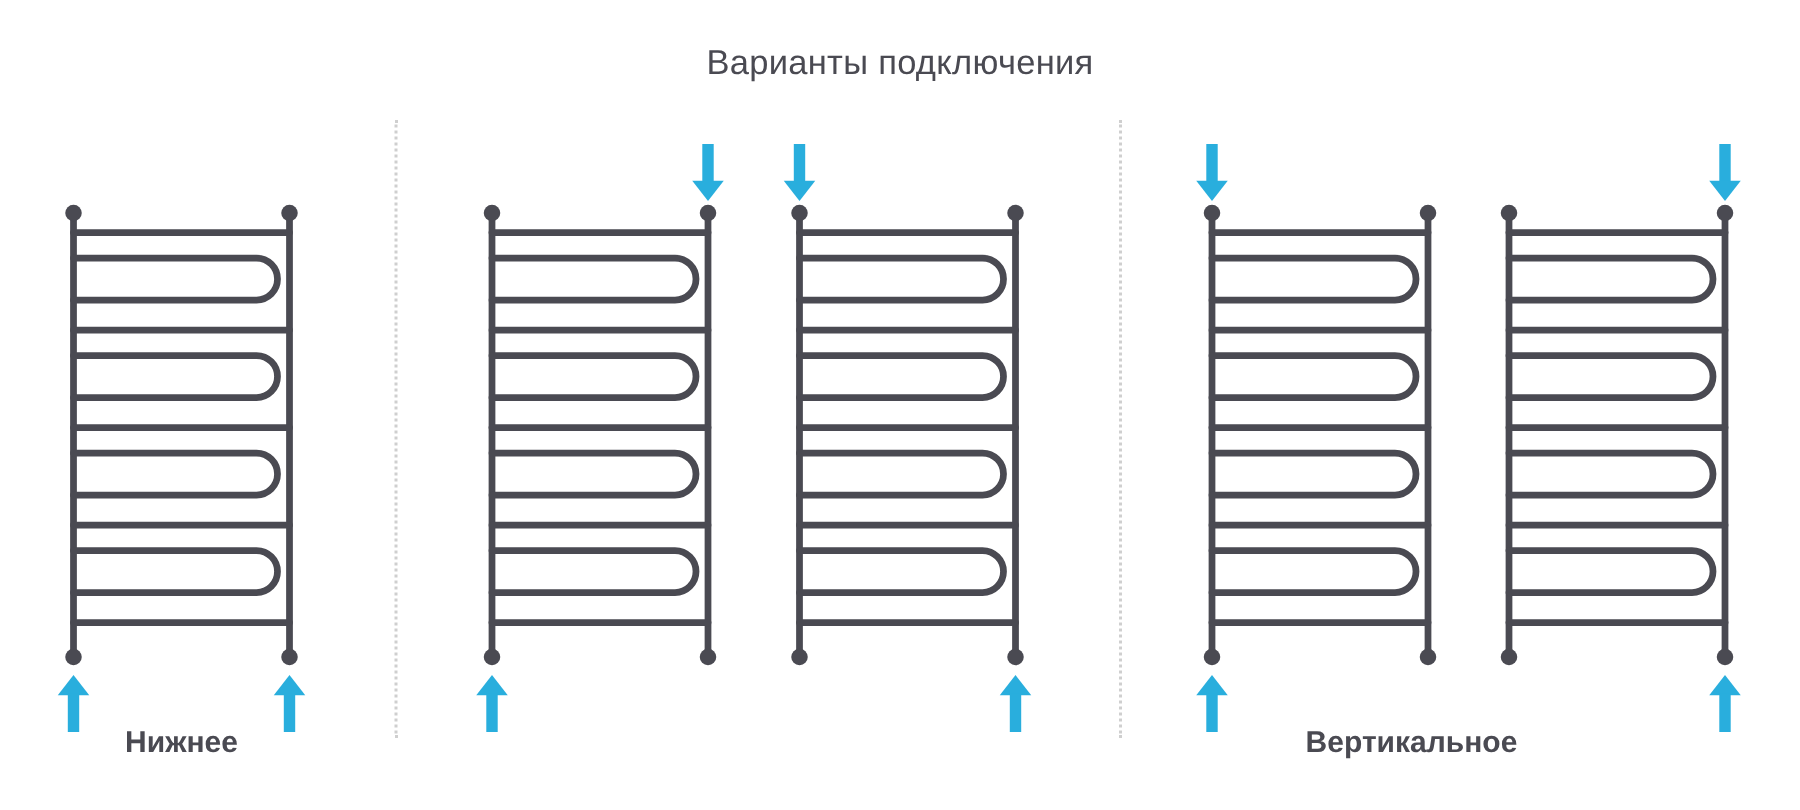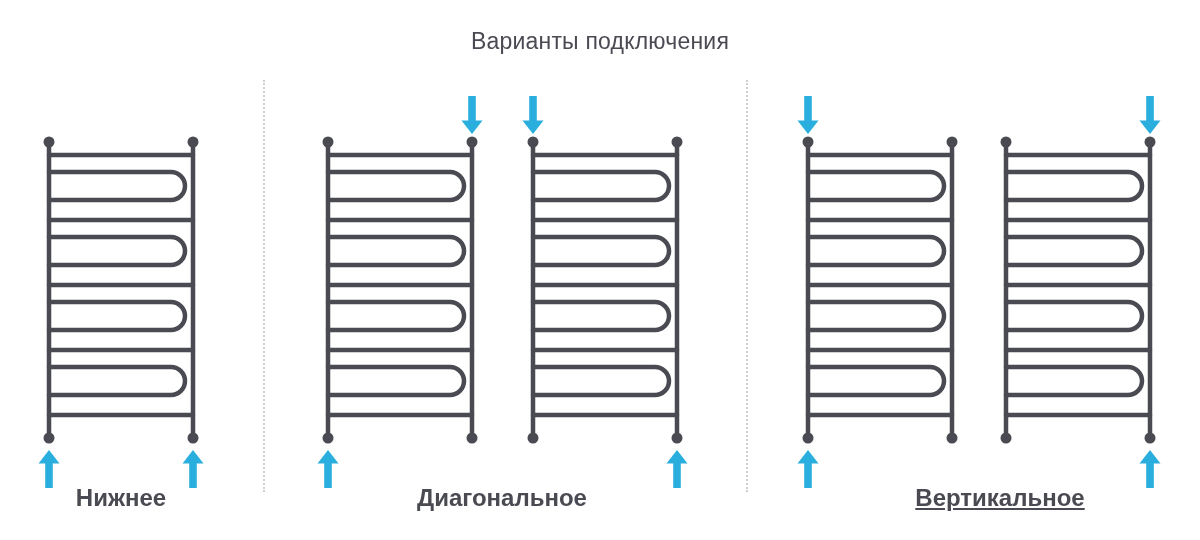--- a/index.html
+++ b/index.html
@@ -12,25 +12,25 @@
   }
   .title{
     position:absolute;top:28px;left:0;width:1200px;
     text-align:center;
     font-size:23px;font-weight:400;color:#4a4a52;
     letter-spacing:.2px;
   }
   .group-label{
     position:absolute;top:484px;
     text-align:center;
-    font-size:24px;font-weight:700;color:#4a4a52;
+    font-size:20px;font-weight:700;color:#4a4a52;
   }
   .label-1{left:21px;width:200px;}
   .label-2{left:352px;width:300px;}
-  .label-3{left:850px;width:300px;text-decoration:underline;}
+  .label-3{left:791px;width:300px;}
   .separator{
     position:absolute;top:80px;height:412px;width:0;
     border-left:2px dotted #cfcfcf;
   }
   .sep-1{left:263px;}
   .sep-2{left:746px;}
   .radiator{position:absolute;top:135px;width:160px;height:310px;}
   .rad-1{left:41px;}
   .rad-2{left:320px;}
   .rad-3{left:525px;}
@@ -106,21 +106,20 @@
 
   <svg class="radiator rad-3" viewBox="0 0 160 310">
       <use href="#radiator"></use>
     </svg>
   <svg class="arrow" style="left:522px;top:96px;" viewBox="0 0 22 38">
       <use href="#arrow-down"></use>
     </svg>
   <svg class="arrow" style="left:666px;top:450px;" viewBox="0 0 22 38">
       <use href="#arrow-up"></use>
     </svg>
-  <div class="group-label label-2">Диагональное</div>
 
   <svg class="radiator rad-4" viewBox="0 0 160 310">
       <use href="#radiator"></use>
     </svg>
   <svg class="arrow" style="left:797px;top:96px;" viewBox="0 0 22 38">
       <use href="#arrow-down"></use>
     </svg>
   <svg class="arrow" style="left:797px;top:450px;" viewBox="0 0 22 38">
       <use href="#arrow-up"></use>
     </svg>

